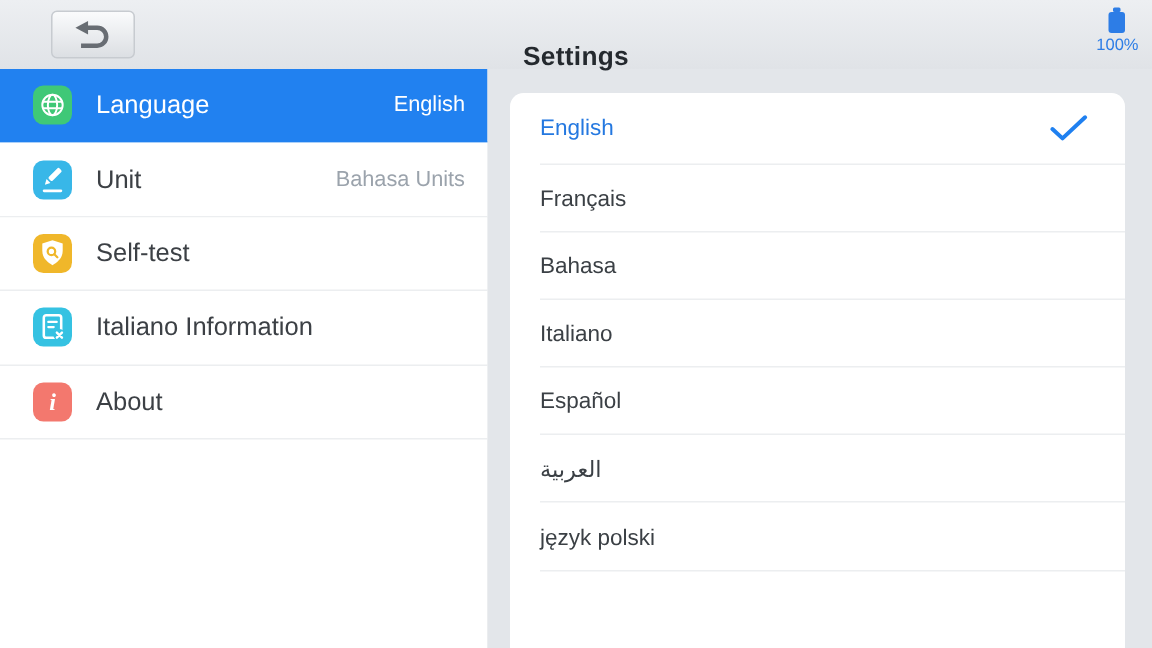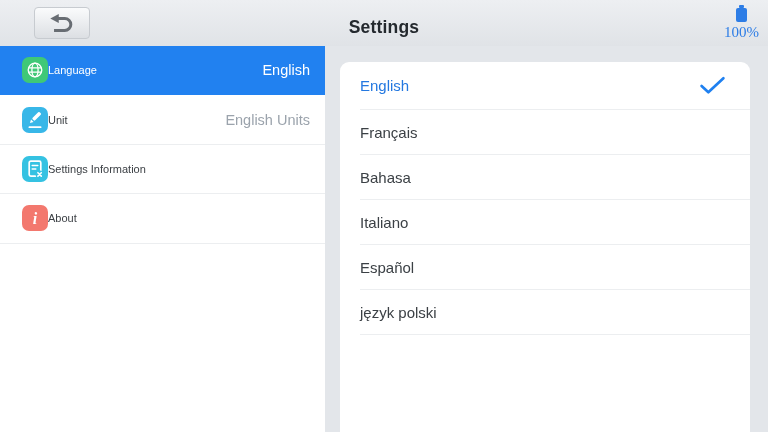--- a/index.html
+++ b/index.html
@@ -5,43 +5,43 @@
   html,body{margin:0;padding:0;}
   body{width:768px;height:432px;overflow:hidden;font-family:"Liberation Sans","DejaVu Sans",sans-serif;
        -webkit-font-smoothing:antialiased;}
   .screen{width:768px;height:432px;position:relative;background:#e5e8eb;overflow:hidden;}
 
   
   .hdr{height:46px;background:linear-gradient(#edeff2,#e0e3e7);position:relative;}
   .back-btn{position:absolute;left:34px;top:7px;width:56px;height:32px;
     background:linear-gradient(#fafbfc,#dcdfe3);border:1px solid #c7cbd0;border-radius:4px;
     display:flex;align-items:center;justify-content:center;cursor:pointer;box-sizing:border-box;}
-  .hdr-title{position:absolute;left:0;right:0;top:4px;height:46px;display:flex;align-items:center;
+  .hdr-title{position:absolute;left:0;right:0;top:14px;height:46px;display:flex;align-items:center;
     justify-content:center;font-size:17.5px;font-weight:600;color:#24292e;letter-spacing:.2px;text-align:center;}
   .battery{position:absolute;right:9px;top:5px;display:flex;flex-direction:column;align-items:center;}
   .batt-tip{width:5px;height:2.5px;background:#2d7de6;border-radius:1px;}
   .batt-body{width:11px;height:14px;background:#2d7de6;border-radius:2px;margin-top:.5px;}
-  .batt-label{font-size:15px;color:#2d7de6;margin-top:1.5px;font-family:Liberation Serif, serif;}
+  .batt-label{font-size:11px;color:#2d7de6;margin-top:1.5px;}
 
   
   .content{display:flex;height:386px;}
   .sidebar{width:325px;background:#ffffff;flex:none;}
   .srow{height:49.4px;display:flex;align-items:center;border-bottom:1px solid #eceef0;
     box-sizing:border-box;cursor:pointer;background:#fff;}
   .srow.sel{background:#2181f0;border-bottom-color:#2181f0;}
   .icbox{width:26px;height:26px;border-radius:7px;margin-left:22px;flex:none;
     display:flex;align-items:center;justify-content:center;}
   .ic-green{background:#3fc877;}
   .ic-cyan{background:#38b7e8;}
   .ic-blue{background:#2f86ee;}
   .ic-amber{background:#f0b72a;}
   .ic-teal{background:#35c2e2;}
   .ic-salmon{background:#f3786e;}
   .ic-orange{background:#f4512c;}
-  .slabel{font-size:11px;color:#3c4045;white-space:nowrap;}
+  .slabel{margin-left:16px;font-size:17px;color:#3c4045;white-space:nowrap;}
   .srow.sel .slabel{color:#fff;}
   .svalue{margin-left:auto;margin-right:15px;font-size:14.5px;color:#9ba3ac;white-space:nowrap;}
   .srow.sel .svalue{color:#fff;}
 
   
   .panel-area{flex:1;background:#e3e6ea;padding:16px 18px 0 15px;box-sizing:border-box;}
   .card{background:#fff;border-radius:9px 9px 0 0;height:370px;overflow:hidden;}
   .orow{height:45.2px;display:flex;align-items:center;padding:0 24px 0 20px;
     position:relative;box-sizing:border-box;cursor:pointer;}
   .orow:first-child{height:47.5px;}
@@ -92,35 +92,46 @@
         <span class="icbox ic-cyan">
           <svg width="26" height="26" viewBox="0 0 26 26">
             <g transform="rotate(45 13 11)">
               <rect x="11.2" y="3.6" width="3.6" height="10" rx="1.1" fill="#fff"></rect>
               <path d="M11.2 14.8h3.6L13 18.2z" fill="#fff"></path>
             </g>
             <rect x="6.5" y="19.3" width="13" height="1.8" rx="0.9" fill="#fff"></rect>
           </svg>
         </span>
         <span class="slabel">Unit</span>
-        <span class="svalue">English Units</span>
+        <span class="svalue">Bahasa Units</span>
       </div>
 
 
+      <div class="srow">
+        <span class="icbox ic-amber">
+          <svg width="26" height="26" viewBox="0 0 26 26">
+            <path d="M13 4.2l6.8 2.2v4.8c0 4.4-2.9 7.3-6.8 9.6-3.9-2.3-6.8-5.2-6.8-9.6V6.4z" fill="#fff"></path>
+            <circle cx="12.3" cy="11.6" r="2.5" fill="none" stroke="#f0b72a" stroke-width="1.5"></circle>
+            <path d="M14.2 13.5l2 2" stroke="#f0b72a" stroke-width="1.5" stroke-linecap="round"></path>
+          </svg>
+        </span>
+        <span class="slabel">Self-test</span>
+        <span class="svalue"></span>
+      </div>
 
       <div class="srow">
         <span class="icbox ic-teal">
           <svg width="26" height="26" viewBox="0 0 26 26">
             <rect x="7.2" y="5.2" width="11.6" height="15" rx="1.6" fill="none" stroke="#fff" stroke-width="1.7"></rect>
             <path d="M10.2 9.6h5.6M10.2 13h3.6" stroke="#fff" stroke-width="1.5" stroke-linecap="round"></path>
             <circle cx="17.6" cy="18.4" r="4" fill="#35c2e2"></circle>
             <path d="M15.9 16.7l3.4 3.4M19.3 16.7l-3.4 3.4" stroke="#fff" stroke-width="1.6" stroke-linecap="round"></path>
           </svg>
         </span>
-        <span class="slabel">Settings Information</span>
+        <span class="slabel">Italiano Information</span>
         <span class="svalue"></span>
       </div>
 
       <div class="srow">
         <span class="icbox ic-salmon">
           <svg width="26" height="26" viewBox="0 0 26 26">
             <text x="13" y="18.5" text-anchor="middle" font-size="16" font-style="italic" font-weight="bold" font-family="'Liberation Serif','DejaVu Serif',serif" fill="#fff">i</text>
           </svg>
         </span>
         <span class="slabel">About</span>
@@ -150,20 +161,23 @@
         </div>
 
         <div class="orow">
           <span class="olabel">Italiano</span>
         </div>
 
         <div class="orow">
           <span class="olabel">Español</span>
         </div>
 
+        <div class="orow">
+          <span class="olabel">العربية</span>
+        </div>
 
         <div class="orow">
           <span class="olabel">język polski</span>
         </div>
 
       </div>
     </div>
 
   </div>
 </div>

